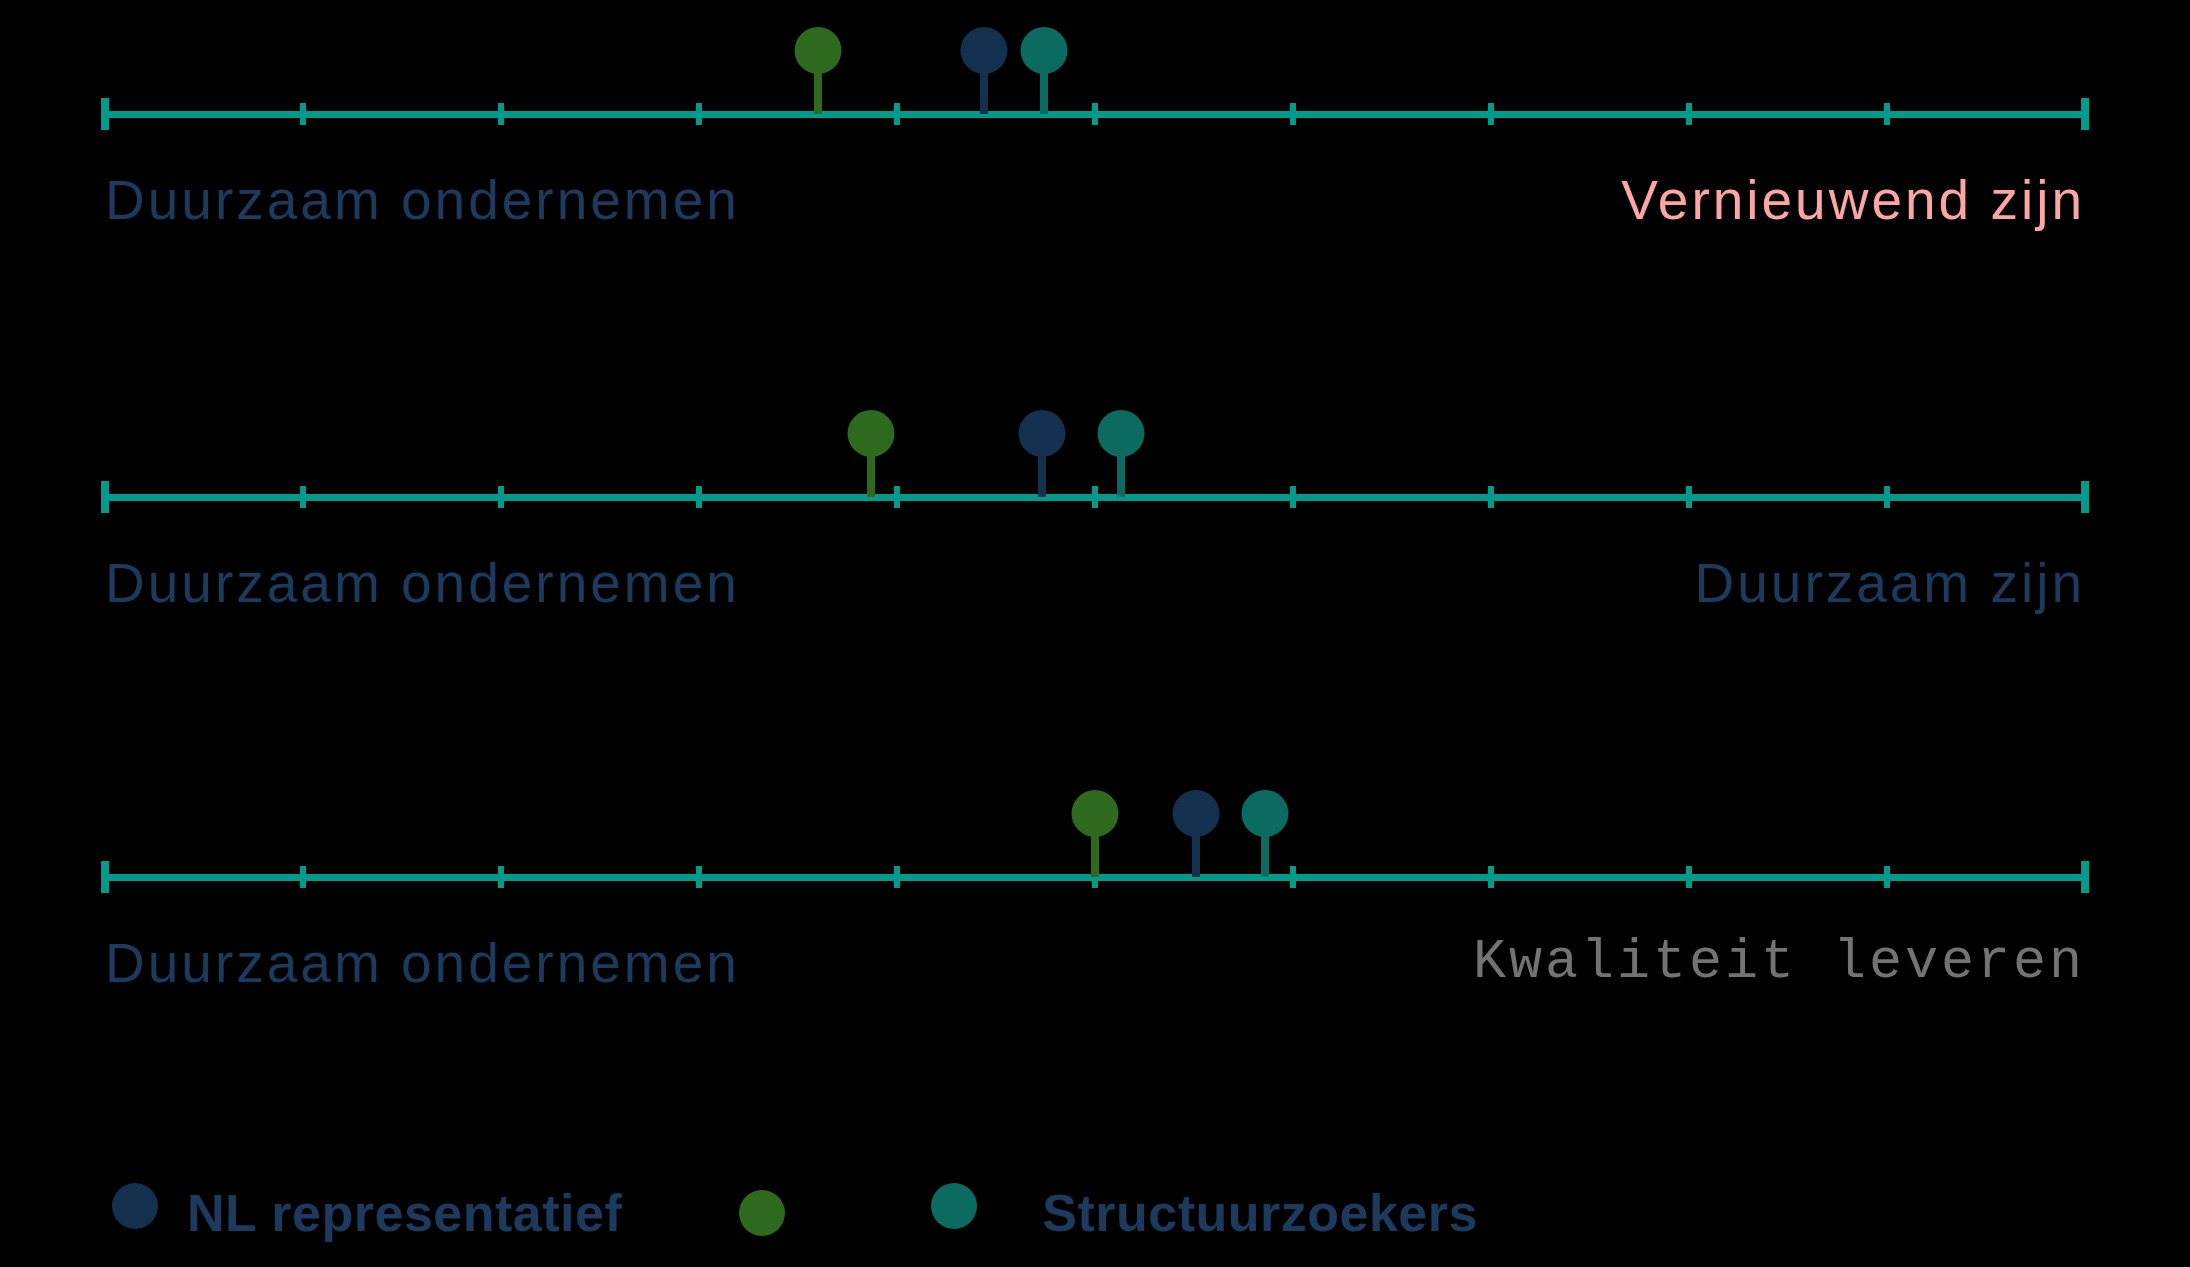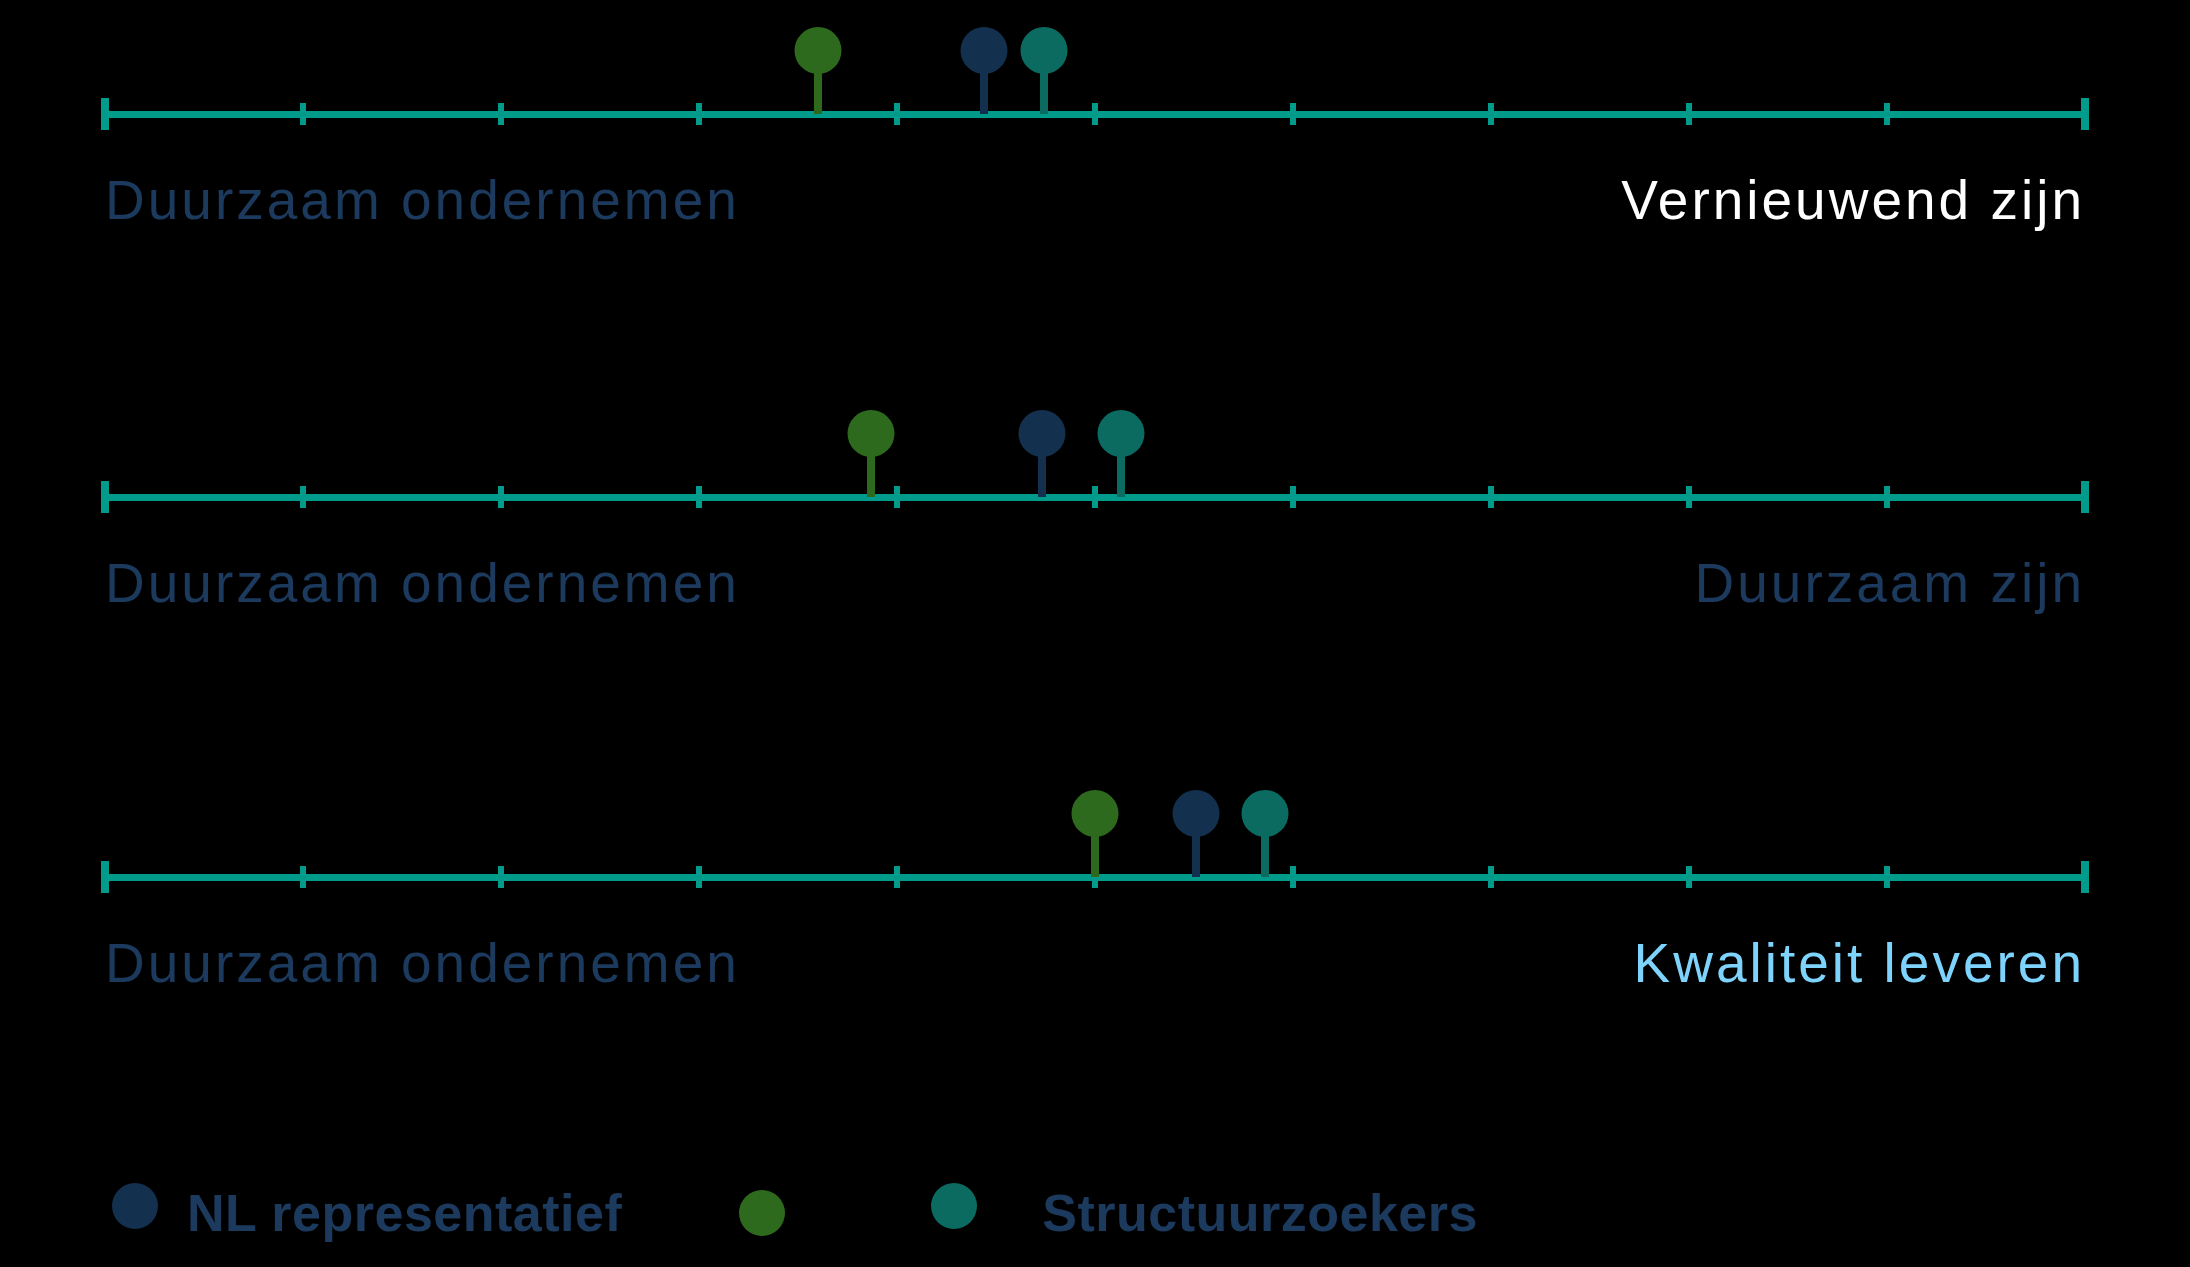--- a/index.html
+++ b/index.html
@@ -117,21 +117,21 @@
         <div class="tick" style="left: 1782px; background: rgb(0, 155, 139);"></div>
         <div class="tick tick-end" style="left: 1980px; background: rgb(0, 155, 139);"></div>
         <div class="marker-stem" style="left: 879.12px; background: rgb(20, 48, 79);"></div>
         <div class="marker-circle" style="left: 879.12px; background: rgb(20, 48, 79);"></div>
         <div class="marker-stem" style="left: 712.8px; background: rgb(46, 106, 29);"></div>
         <div class="marker-circle" style="left: 712.8px; background: rgb(46, 106, 29);"></div>
         <div class="marker-stem" style="left: 938.52px; background: rgb(11, 107, 97);"></div>
         <div class="marker-circle" style="left: 938.52px; background: rgb(11, 107, 97);"></div>
       </div>
     <div class="axis-label left" style="color: rgb(28, 58, 94);">Duurzaam ondernemen</div>
-    <div class="axis-label right" style="color: #ffffff; margin-left: 27px;">Vernieuwend zijn</div>
+    <div class="axis-label right" style="color: #fca5a5; margin-left: 27px;">Vernieuwend zijn</div>
   </section>
 
   <section class="scale-row row-1">
     <div class="track">
         <div class="track-line" style="background: rgb(0, 155, 139);"></div>
         <div class="tick tick-end" style="left: 0px; background: rgb(0, 155, 139);"></div>
         <div class="tick" style="left: 198px; background: rgb(0, 155, 139);"></div>
         <div class="tick" style="left: 396px; background: rgb(0, 155, 139);"></div>
         <div class="tick" style="left: 594px; background: rgb(0, 155, 139);"></div>
         <div class="tick" style="left: 792px; background: rgb(0, 155, 139);"></div>
@@ -167,21 +167,21 @@
         <div class="tick" style="left: 1782px; background: rgb(0, 155, 139);"></div>
         <div class="tick tick-end" style="left: 1980px; background: rgb(0, 155, 139);"></div>
         <div class="marker-stem" style="left: 1090.98px; background: rgb(20, 48, 79);"></div>
         <div class="marker-circle" style="left: 1090.98px; background: rgb(20, 48, 79);"></div>
         <div class="marker-stem" style="left: 990px; background: rgb(46, 106, 29);"></div>
         <div class="marker-circle" style="left: 990px; background: rgb(46, 106, 29);"></div>
         <div class="marker-stem" style="left: 1160.28px; background: rgb(11, 107, 97);"></div>
         <div class="marker-circle" style="left: 1160.28px; background: rgb(11, 107, 97);"></div>
       </div>
     <div class="axis-label left" style="color: rgb(28, 58, 94);">Duurzaam ondernemen</div>
-    <div class="axis-label right" style="color: #7dd3fc;">Kwaliteit leveren</div>
+    <div class="axis-label right" style="color: #737373; font-family: Liberation Mono, monospace;">Kwaliteit leveren</div>
   </section>
 
   <div class="legend">
     <div class="legend-item">
       <span class="legend-dot" style="background: rgb(20, 48, 79);"></span>
       <span class="legend-label" style="color: rgb(28, 58, 94);">NL representatief</span>
     </div>
     <div class="legend-item">
       <span class="legend-dot" style="background: rgb(46, 106, 29);"></span>
     </div>

